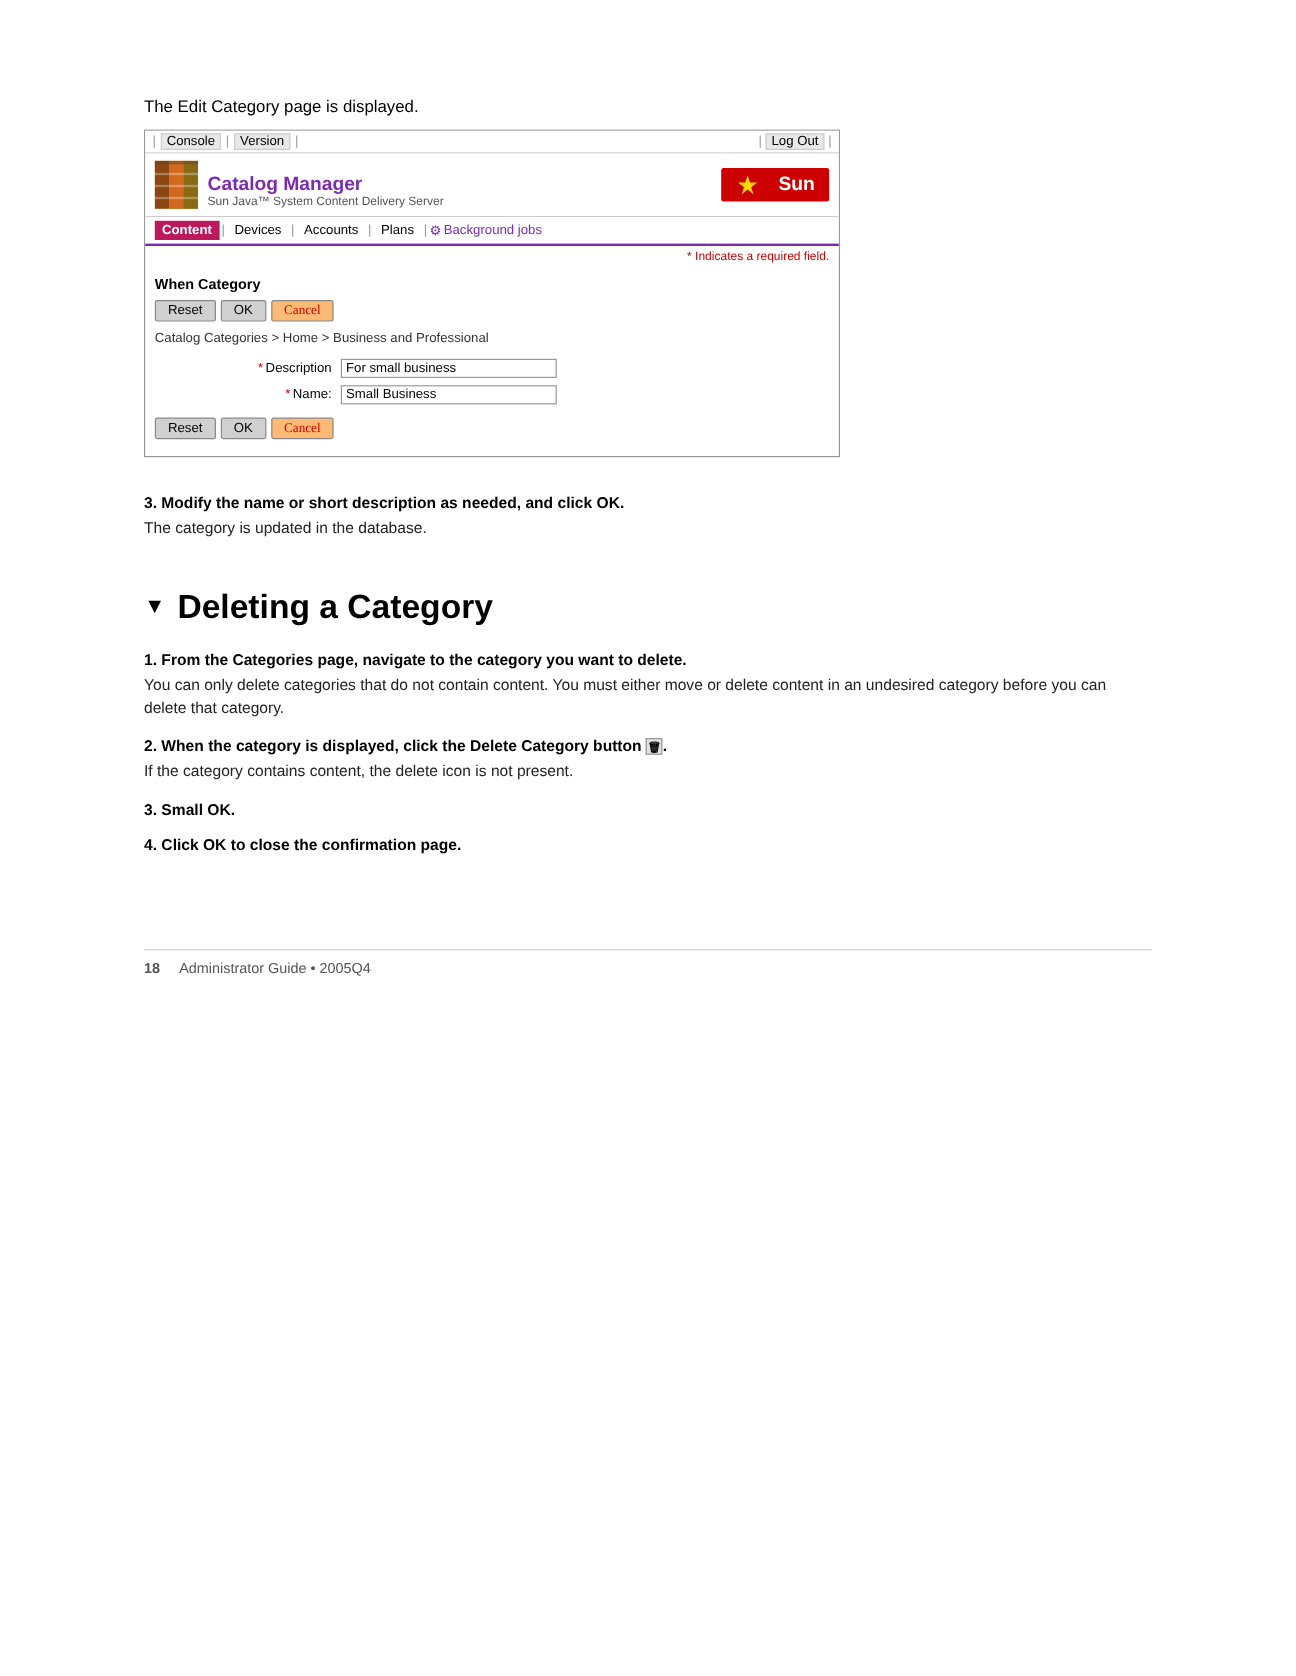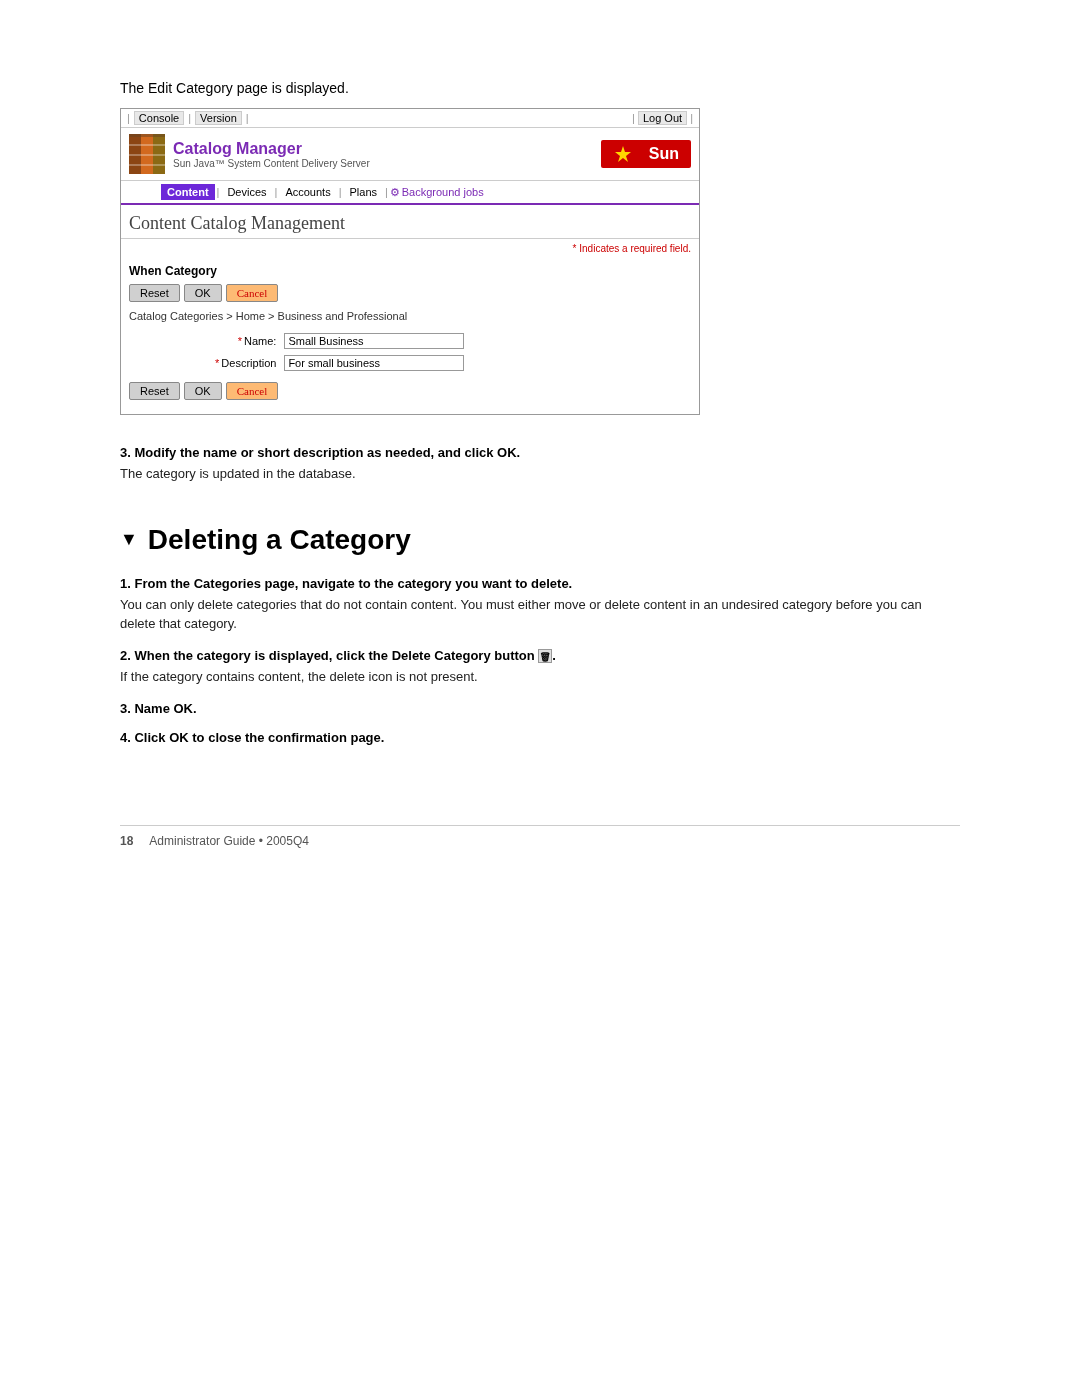--- a/index.html
+++ b/index.html
@@ -50,21 +50,21 @@
 
     
     .header-banner {
       display: flex;
       align-items: center;
       justify-content: space-between;
       background: #fff;
       padding: 6px 8px;
       border-bottom: 1px solid #ccc;
     }
-    .header-left { display: flex; align-items: center; gap: 8px; }
+    .header-left { display: flex; align-items: flex-end; gap: 8px; }
     .header-book-icon {
       width: 36px;
       height: 40px;
       background: linear-gradient(135deg, #8B6914, #c49a2a, #8B6914);
       display: flex;
       align-items: center;
       justify-content: center;
       font-size: 18px;
     }
     .header-title-block {}
@@ -98,24 +98,23 @@
       align-items: center;
       gap: 0;
       font-size: 11px;
     }
     .nav-item {
       padding: 2px 6px;
       color: #000;
       font-size: 11px;
     }
     .nav-item.active {
-      background: #6d28d9;
+      background: #be185d;
       color: #fff;
       font-weight: bold;
-      margin-left: 32px;
     }
     .nav-sep { color: #999; margin: 0 2px; }
     .nav-bg-jobs { color: #7b2ab4; display: flex; align-items: center; gap: 2px; }
 
     
     .page-title-bar {
       padding: 8px 8px 4px 8px;
       border-bottom: 1px solid #ccc;
     }
     .page-title {
@@ -288,55 +287,52 @@
     <span class="nav-item">Accounts</span>
     <span class="nav-sep">|</span>
     <span class="nav-item">Plans</span>
     <span class="nav-sep">|</span>
     <span class="nav-bg-jobs">
       <span>⚙</span>
       <span>Background jobs</span>
     </span>
   </div>
 
-  <div class="page-title-bar">
-    <div class="page-title">Content Catalog Management</div>
-  </div>
 
   <div class="required-note">* Indicates a required field.</div>
 
   <div class="edit-category-section">
     <div class="edit-category-title">When Category</div>
 
     <div class="btn-row">
       <button class="btn btn-reset">Reset</button>
       <button class="btn btn-ok">OK</button>
       <button class="btn btn-cancel">Cancel</button>
     </div>
 
     <div class="breadcrumb">Catalog Categories &gt; Home &gt; Business and Professional</div>
 
     <table class="form-table">
       <tbody>
           <tr>
+        <td class="form-label">
+          <span class="required-star">*</span>Description
+        </td>
+        <td>
+          <input class="form-input" type="text" value="For small business" style="">
+        </td>
+      </tr>
+      <tr>
         <td class="form-label">
           <span class="required-star">*</span>Name:
         </td>
         <td>
           <input class="form-input" type="text" value="Small Business" style="">
         </td>
       </tr>
-      <tr>
-        <td class="form-label">
-          <span class="required-star">*</span>Description
-        </td>
-        <td>
-          <input class="form-input" type="text" value="For small business" style="">
-        </td>
-      </tr>
     </tbody>
       </table>
 
     <div class="btn-row">
       <button class="btn btn-reset">Reset</button>
       <button class="btn btn-ok">OK</button>
       <button class="btn btn-cancel">Cancel</button>
     </div>
   </div>
 </div>
@@ -364,21 +360,21 @@
     <span>2. </span>
     <strong>When the category is displayed, click the Delete Category button</strong>
     <span class="delete-icon">🗑</span>.
   </div>
   <div class="step-sub">If the category contains content, the delete icon is not present.</div>
 </div>
 
 <div class="numbered-step">
   <div class="step-num-bold">
     <span>3. </span>
-    <strong>Name OK.</strong>
+    <strong>Small OK.</strong>
   </div>
 </div>
 
 <div class="numbered-step">
   <div class="step-num-bold">
     <span>4. </span>
     <strong>Click OK to close the confirmation page.</strong>
   </div>
 </div>
 

